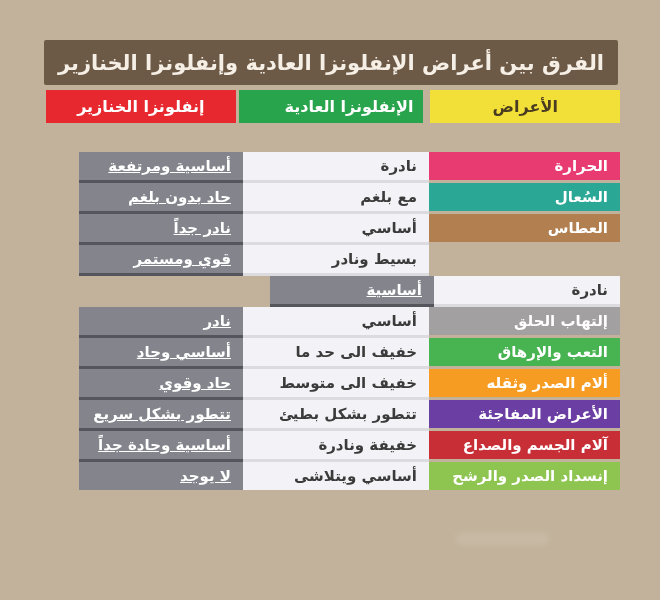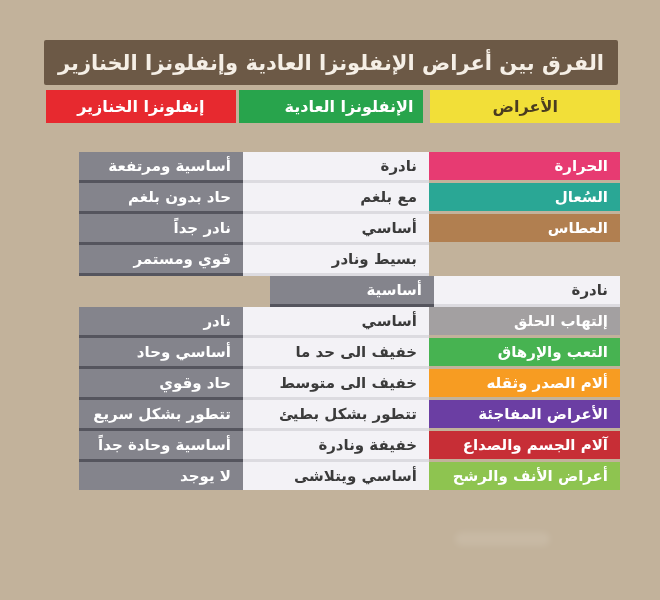--- a/index.html
+++ b/index.html
@@ -67,20 +67,21 @@
     color: #3b3b3b;
     border-bottom: 3px solid #DCDBE0;
     justify-content: flex-start;
   }
   .swine-cell {
     width: 164px; height: 31px;
     background: #84848C;
     color: #ffffff;
     border-bottom: 3px solid #55555E;
     justify-content: flex-start;
+    text-decoration: underline;
   }
   .row:last-child .normal-cell,
   .row:last-child .swine-cell { border-bottom: none; height: 28px; padding-left: 40px; }
   
   .smudge {
     position: absolute;
     left: 455px; top: 532px;
     width: 95px; height: 14px;
     background: rgba(255,255,255,0.10);
     border-radius: 7px;
@@ -155,21 +156,21 @@
       <div class="cell swine-cell">تتطور بشكل سريع</div>
     </div>
 
     <div class="row">
       <div class="cell label-cell" style="background: rgb(199, 46, 54);">آلام الجسم والصداع</div>
       <div class="cell normal-cell">خفيفة ونادرة</div>
       <div class="cell swine-cell">أساسية وحادة جداً</div>
     </div>
 
     <div class="row">
-      <div class="cell label-cell" style="background: rgb(142, 196, 80);">أعراض الأنف والرشح</div>
+      <div class="cell label-cell" style="background: rgb(142, 196, 80);">إنسداد الصدر والرشح</div>
       <div class="cell normal-cell">أساسي ويتلاشى</div>
       <div class="cell swine-cell">لا يوجد</div>
     </div>
 
   </div>
 
   <div class="smudge"></div>
 </div>
 
 </body></html>

